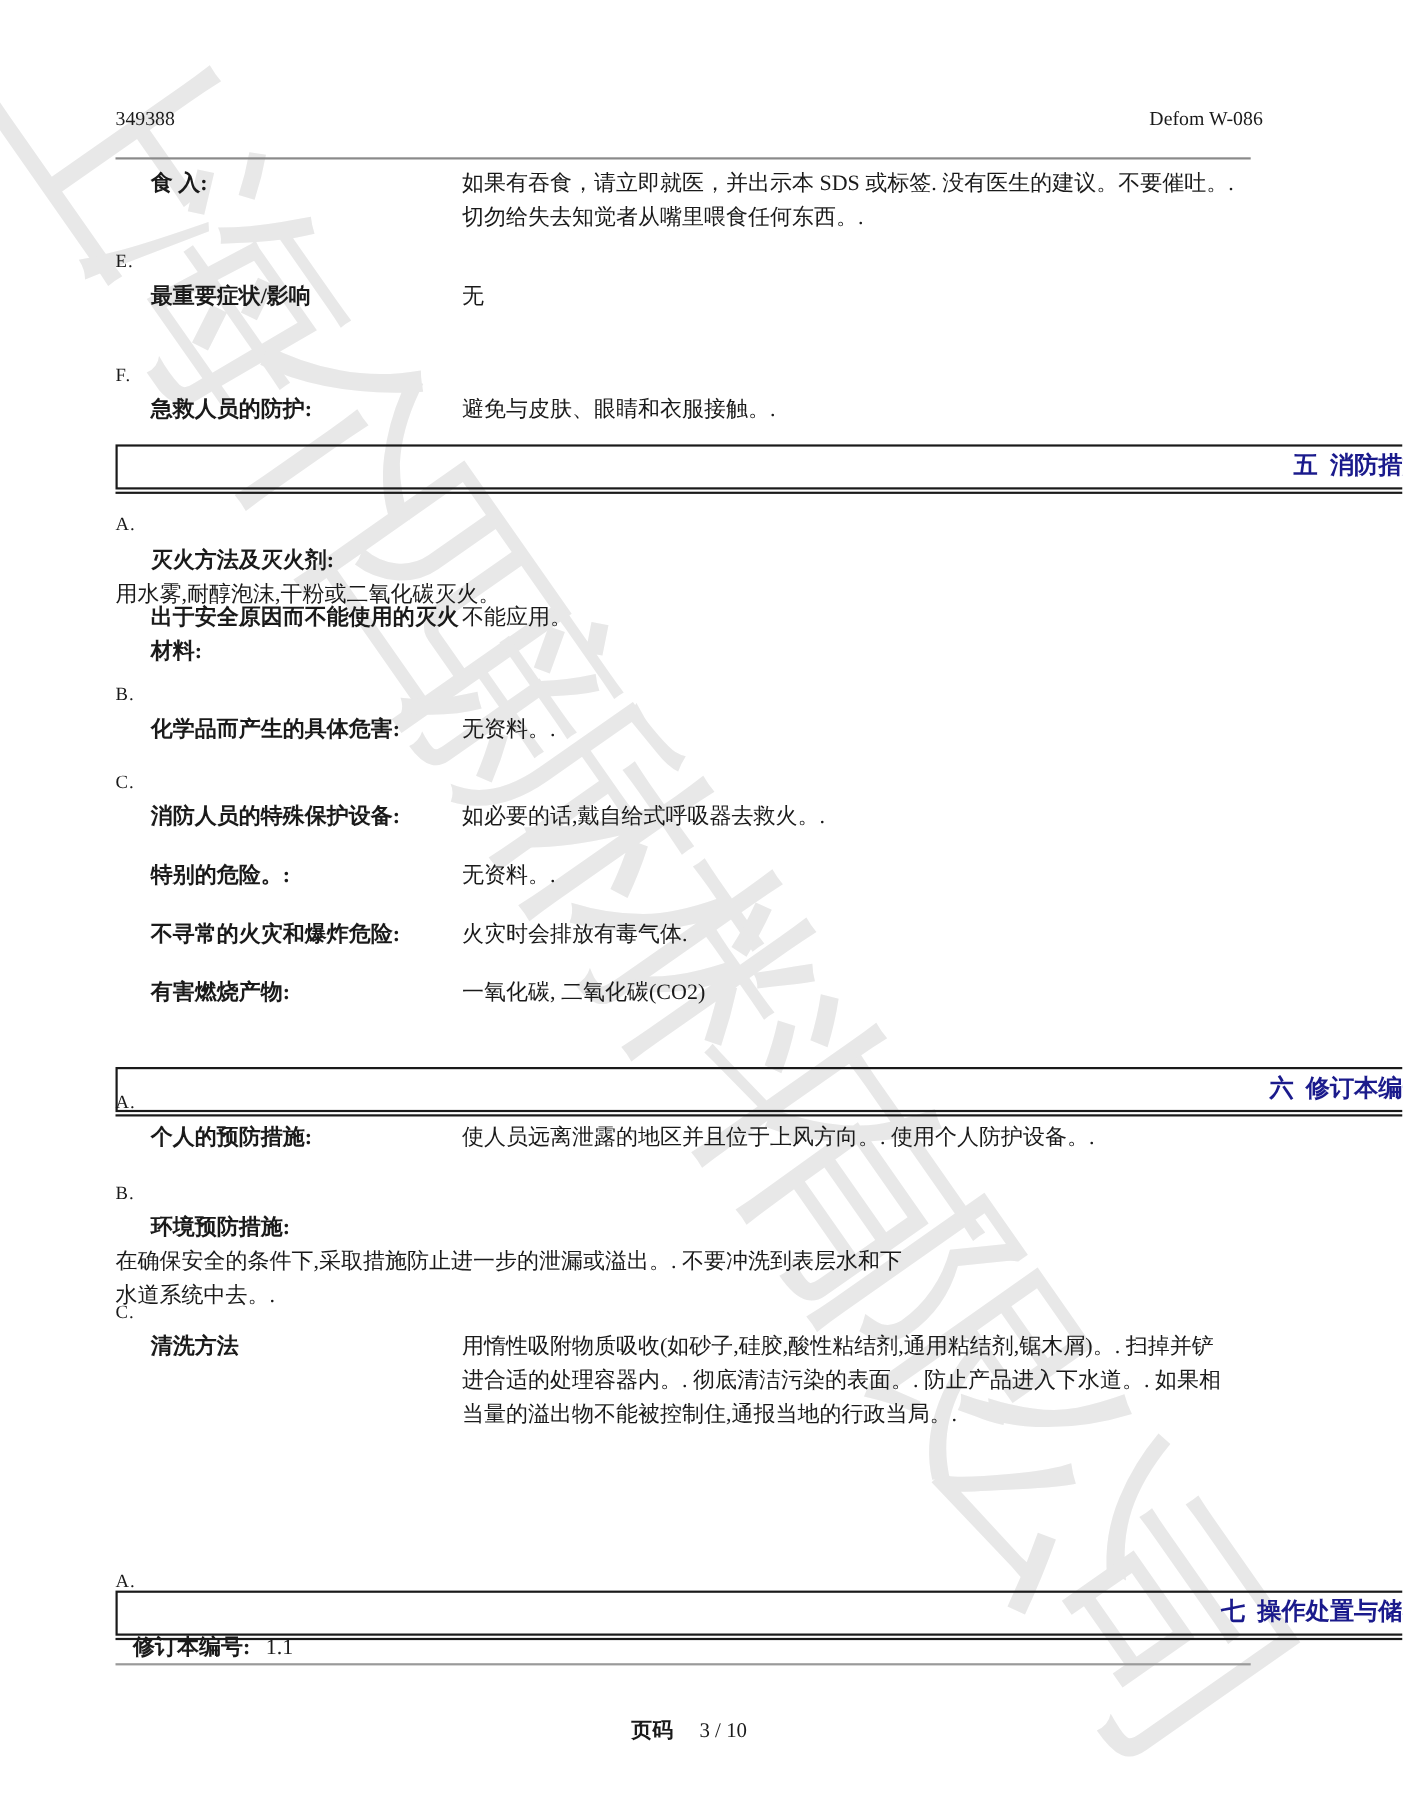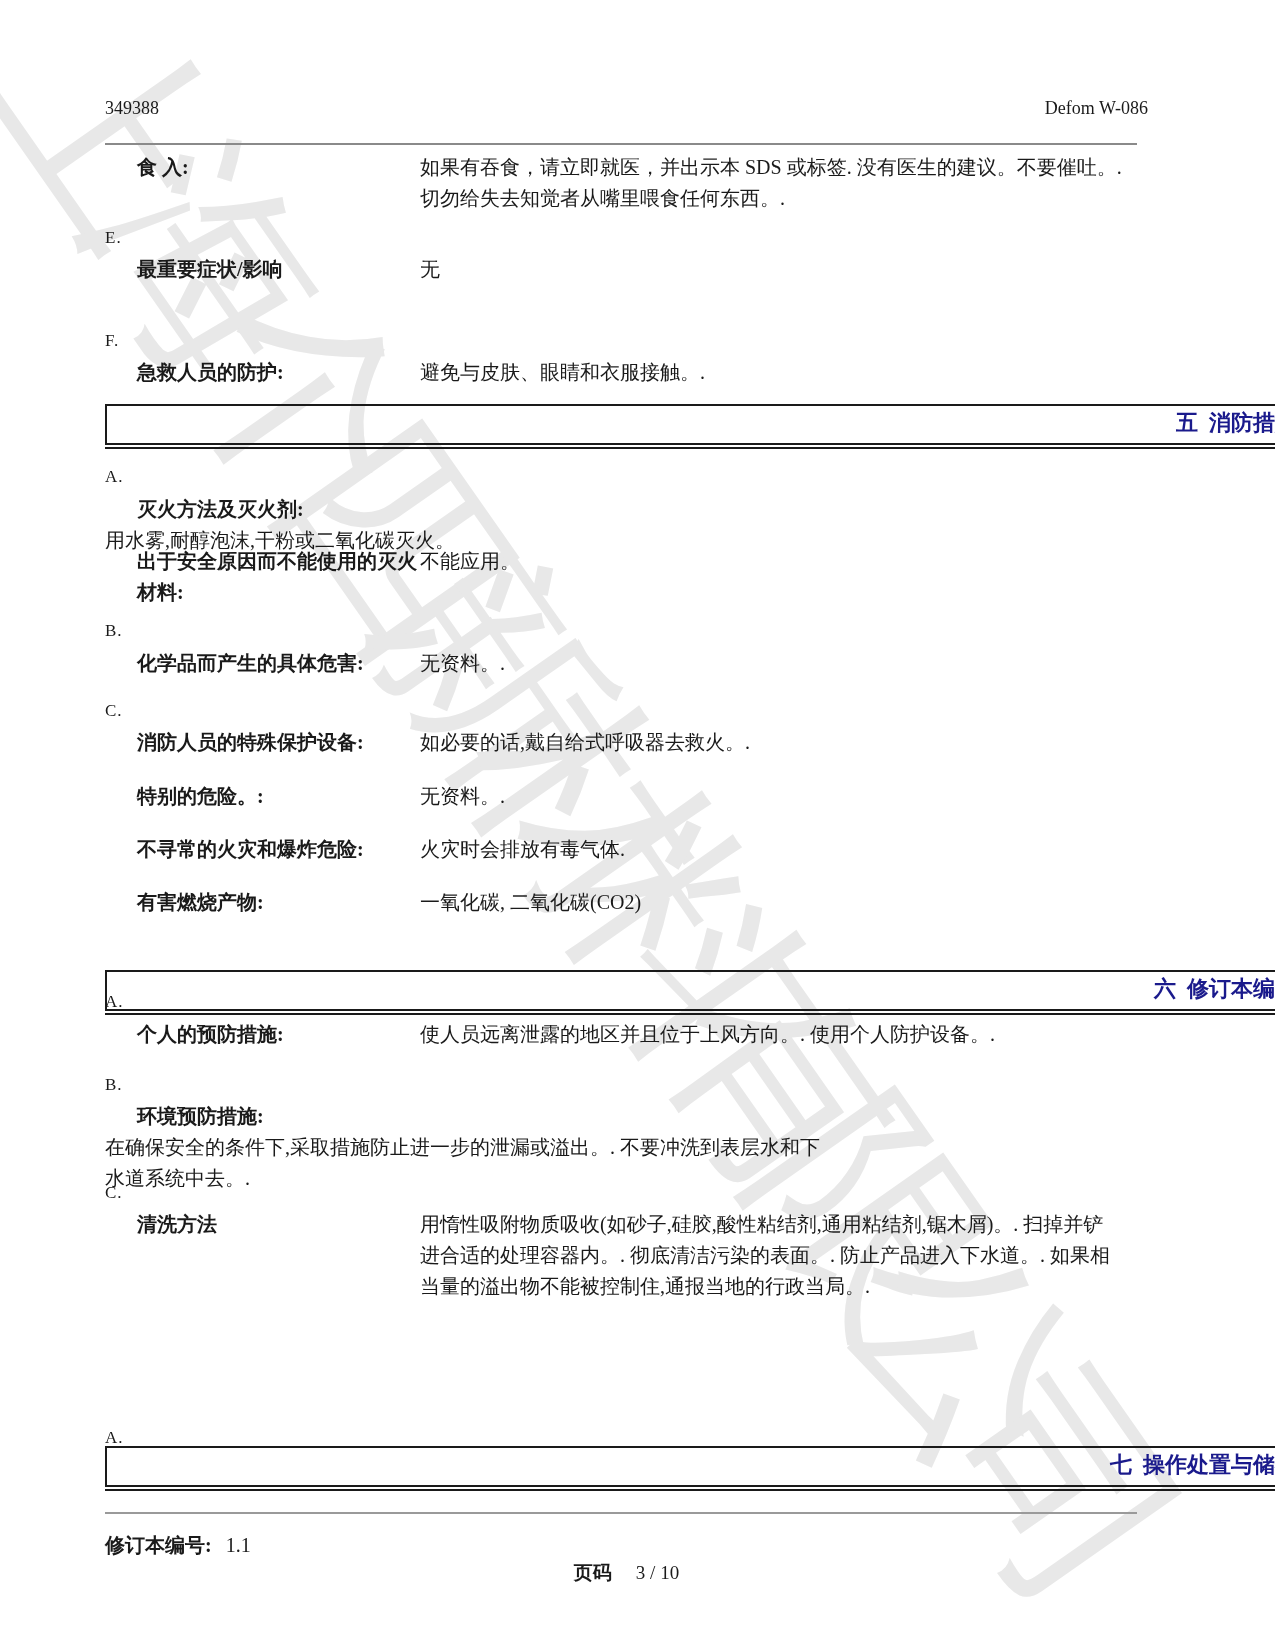--- a/index.html
+++ b/index.html
@@ -162,21 +162,21 @@
 进合适的处理容器内。.  彻底清洁污染的表面。.  防止产品进入下水道。.  如果相
 当量的溢出物不能被控制住,通报当地的行政当局。.</div>
     </div>
 
     <div class="abs secbox" style="top:1364px;">
       <div class="sectitle">七  操作处置与储存</div>
     </div>
     <div class="abs marker" style="top:1428px;">A.</div>
 
     <div class="abs rule" style="top:1512px;border-top-color:#9a9a9a;"></div>
-    <div class="abs footer-rev" style="top:1532px;">
+    <div class="abs footer-rev" style="top:1484px;margin-left:16px;">
       <span>修订本编号:</span><span class="rev-val">1.1</span>
     </div>
     <div class="abs footer-page" style="top:1560px;">
       <span class="pg-lbl">页码</span><span>3 / 10</span>
     </div>
 
   </div>
 </div>
 
 </body></html>

